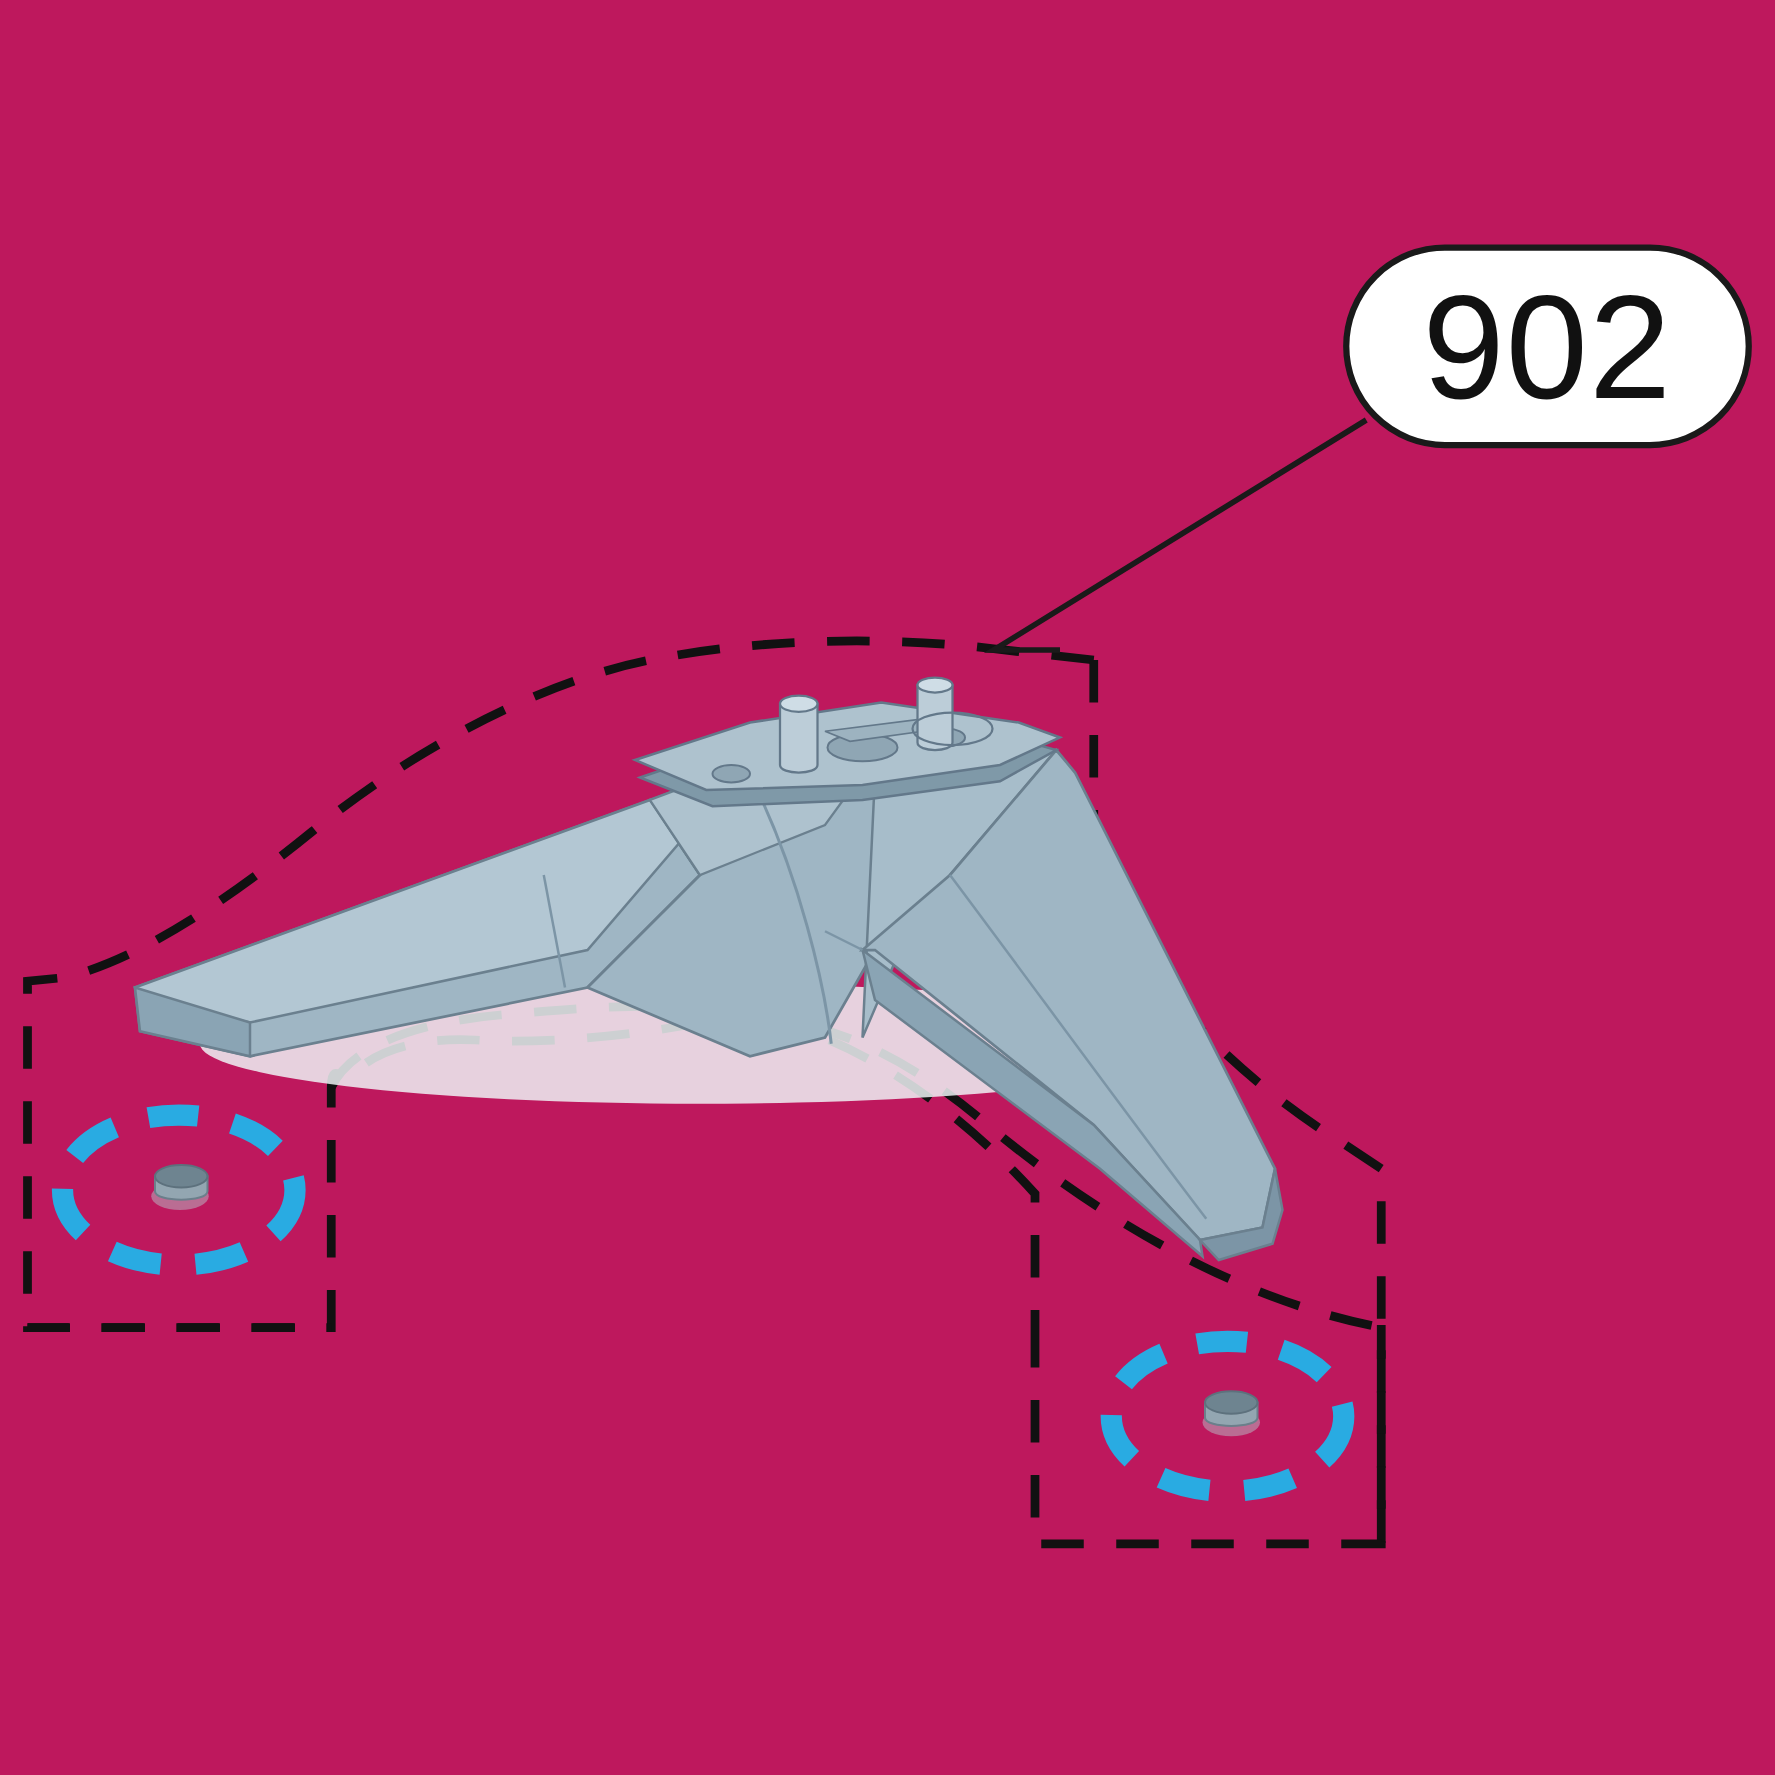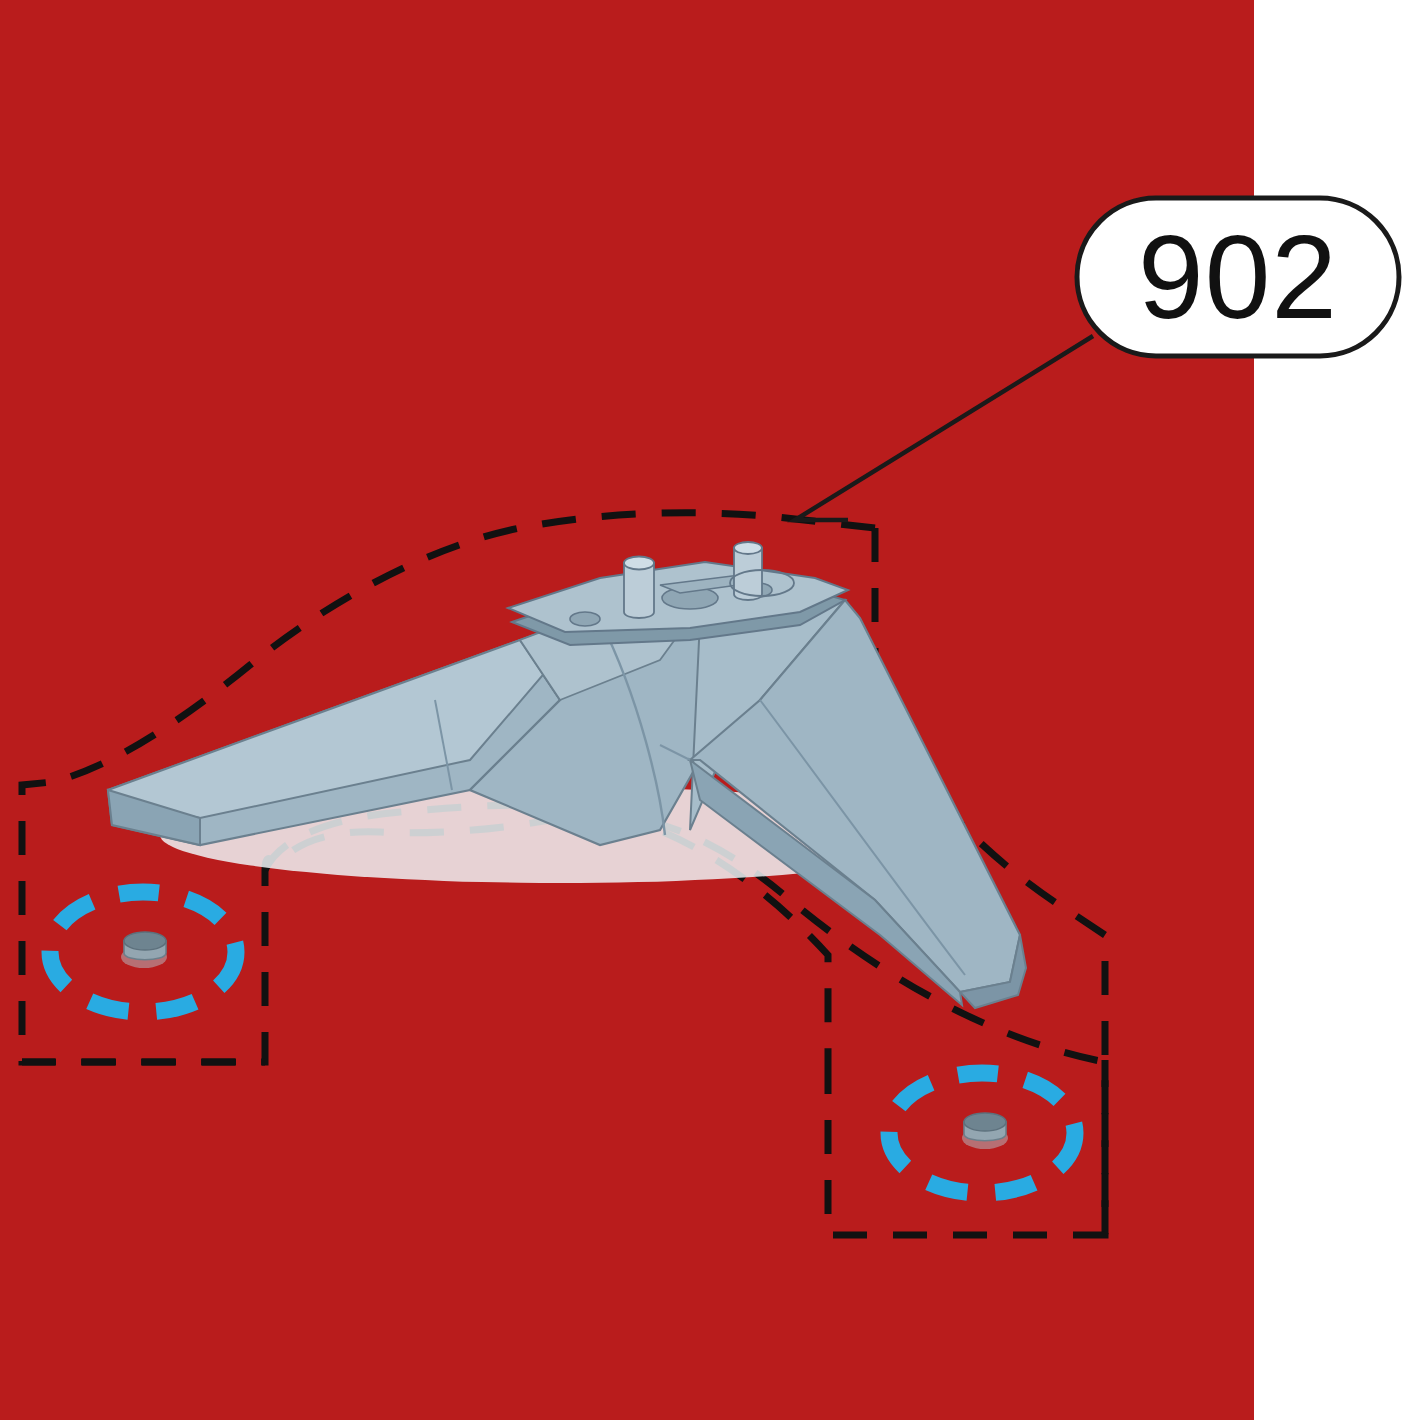--- a/index.html
+++ b/index.html
@@ -8,23 +8,23 @@
     background: #ffffff;
   }
   body {
     width: 1420px;
     height: 1420px;
     font-family: "Liberation Sans", sans-serif;
     overflow: hidden;
   }
   #diagram-root {
     position: relative;
-    width: 1254px;
+    width: 1420px;
     height: 1420px;
-    background: #b91c1c;
+    background: #be185d;
   }
   #diagram-svg {
     position: absolute;
     top: 0;
     left: 0;
     width: 1420px;
     height: 1420px;
     display: block;
   }
   .callout-text {

